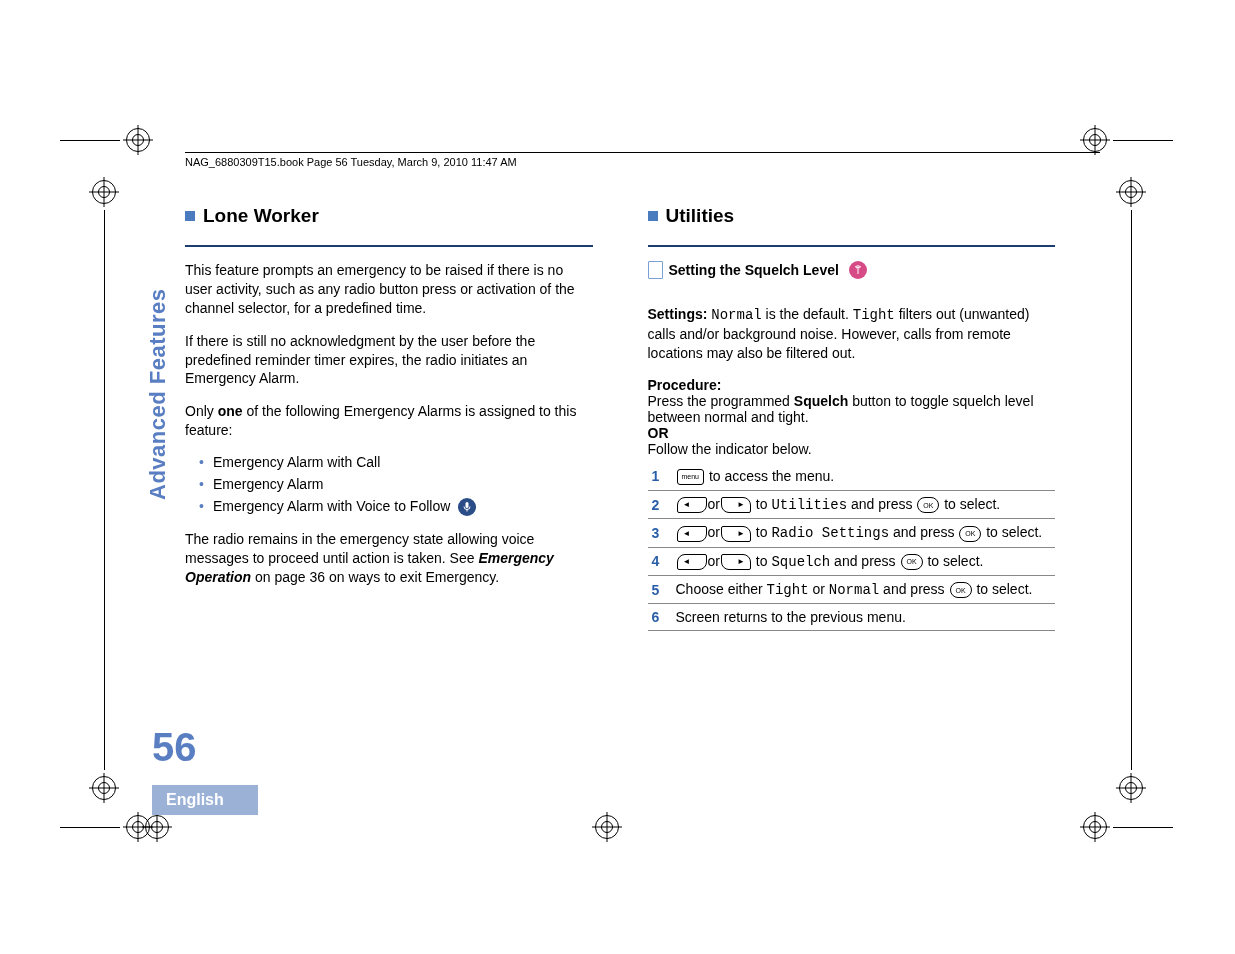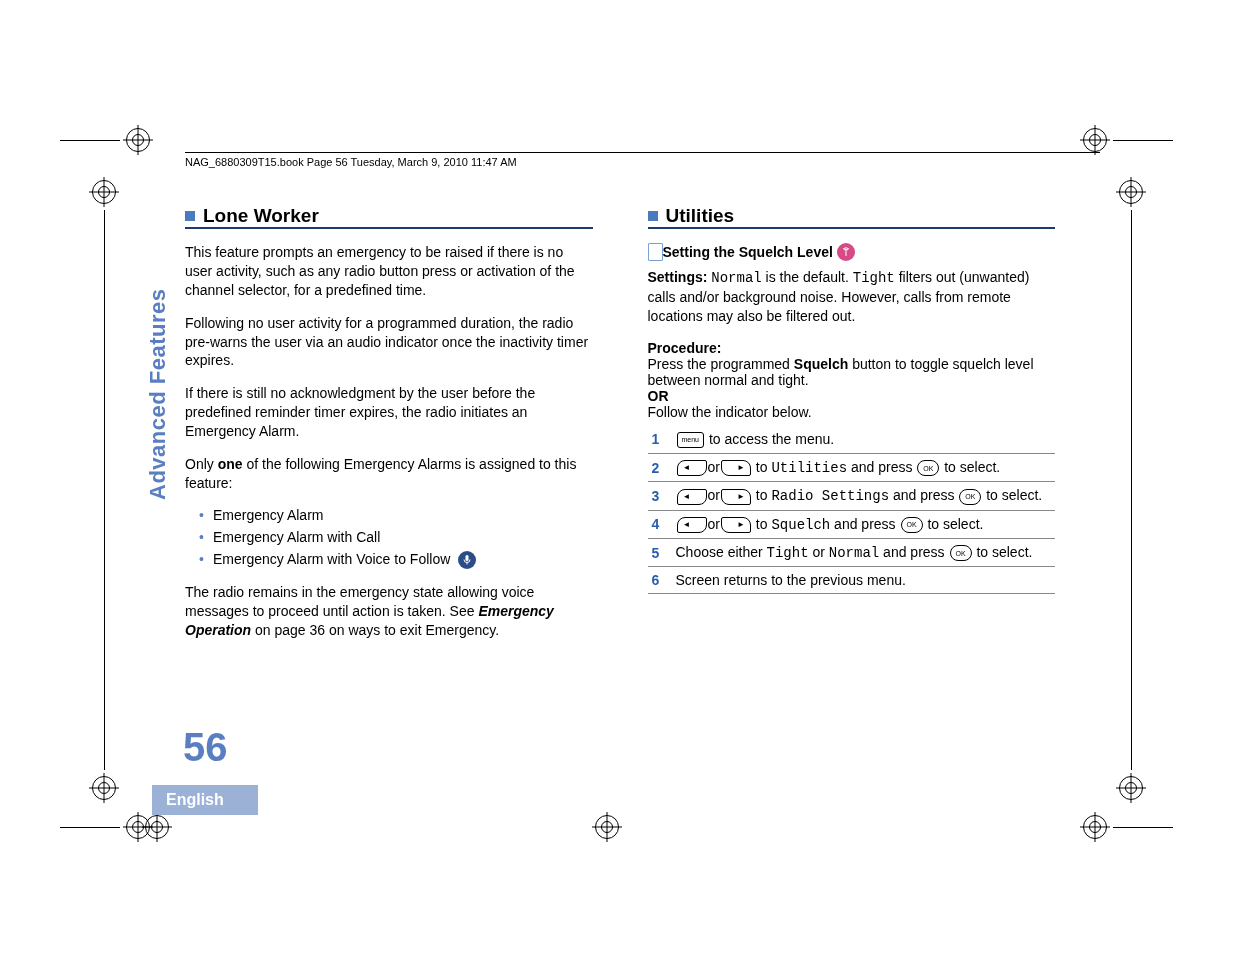--- a/index.html
+++ b/index.html
@@ -47,32 +47,32 @@
     position:absolute;
     top:205px;left:185px;right:180px;
     display:flex;
     gap:55px;
   }
   .col { flex:1; }
   .sec-heading {
     display:flex;align-items:center;gap:8px;
     font-size:19px;font-weight:700;
     border-bottom:2px solid #1a3d6d;
-    padding-bottom:0;margin-bottom:14px;
+    padding-bottom:18px;margin-bottom:14px;
   }
   .sec-heading .sq {
     width:10px;height:10px;background:#4a7bbf;
   }
   p { margin:0 0 14px 0; line-height:1.35; }
   ul.bul { margin:6px 0 14px 28px; padding:0; list-style:none; }
   ul.bul li { position:relative; margin:6px 0; padding-left:0; }
   ul.bul li::before { content:"•"; color:#5a7ec2; position:absolute; left:-14px; font-size:14px; }
   .sub-heading {
-    display:flex;align-items:center;
-    font-weight:700;font-size:14px;margin:2px 0 7px 0;
+    display:flex;align-items:center;gap:6px;
+    font-weight:700;font-size:14px;margin:2px 0 26px 0;
   }
   .doc-icon {
     width:13px;height:16px;border:1px solid #7aa0d6;
     border-radius:1px;position:relative;background:#fff;
   }
   .round-icon {
     width:18px;height:18px;border-radius:50%;
     display:inline-flex;align-items:center;justify-content:center;
     vertical-align:middle;margin-left:4px;font-size:10px;
   }
@@ -107,21 +107,21 @@
   .side-label {
     position:absolute;
     left:145px;top:500px;
     transform:rotate(-90deg);
     transform-origin:left top;
     font-size:22px;font-weight:700;color:#5a7ec2;
     white-space:nowrap;letter-spacing:0.5px;
   }
   .page-num {
     position:absolute;left:152px;top:725px;
-    font-size:40px;font-weight:700;color:#5a7ec2;margin-left:31px;
+    font-size:40px;font-weight:700;color:#5a7ec2;
   }
   .lang-tab{
     position:absolute;left:152px;top:785px;
     background:#9bb1d6;color:#fff;
     font-weight:700;font-size:16px;
     padding:6px 34px 6px 14px;
   }
 </style>
 </head>
 <body>
@@ -192,28 +192,27 @@
 <div class="lang-tab">English</div>
 
 <div class="page-content">
 
   <div class="col">
     <div class="sec-heading">
       <span class="sq"></span>
       <span>Lone Worker</span>
     </div>
     <p>This feature prompts an emergency to be raised if there is no user activity, such as any radio button press or activation of the channel selector, for a predefined time.</p>
-    <p>Following no user activity for a programmed duration, the radio pre-warns the user via an audio indicator once the inactivity timer expires.</p>
     <p>If there is still no acknowledgment by the user before the predefined reminder timer expires, the radio initiates an Emergency Alarm.</p>
     <p>
       <span>Only </span><strong>one</strong><span> of the following Emergency Alarms is assigned to this feature:</span>
     </p>
     <ul class="bul">
+      <li>Emergency Alarm with Call</li>
       <li>Emergency Alarm</li>
-      <li>Emergency Alarm with Call</li>
       <li>
         <span>Emergency Alarm with Voice to Follow</span>
         <span class="round-icon icon-blue">
           <svg width="8" height="10" viewBox="0 0 8 10">
               <rect x="2.5" y="0" width="3" height="6" rx="1.5" fill="#fff"></rect>
               <path d="M1 4.5 A3 3 0 0 0 7 4.5 M4 7.5 L4 9.5" stroke="#fff" stroke-width="1" fill="none"></path>
             </svg>
         </span>
       </li>
     </ul>

